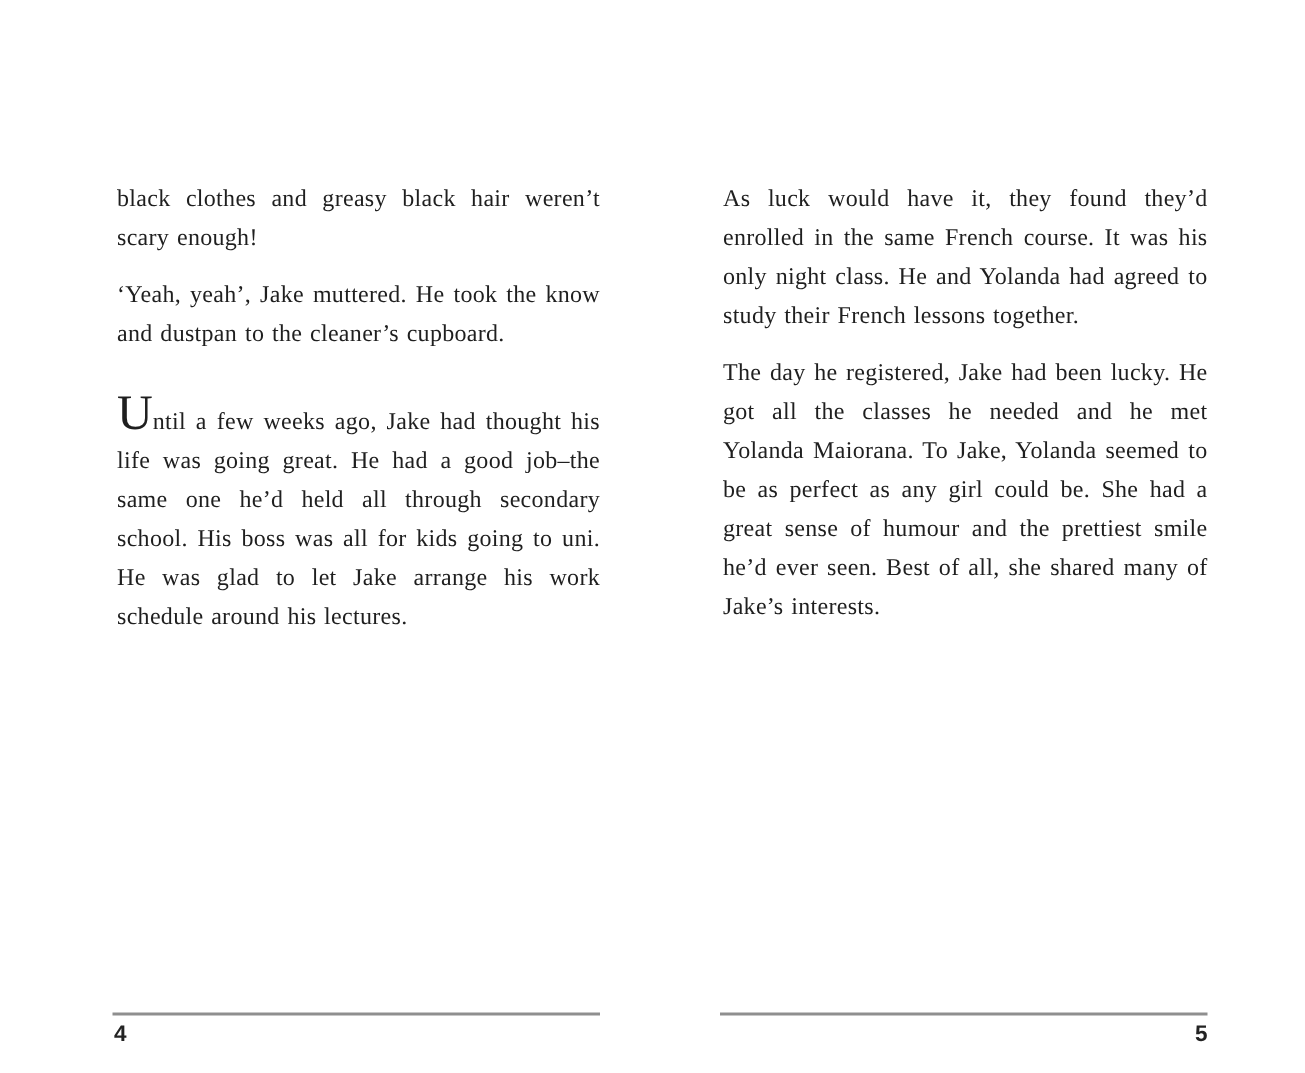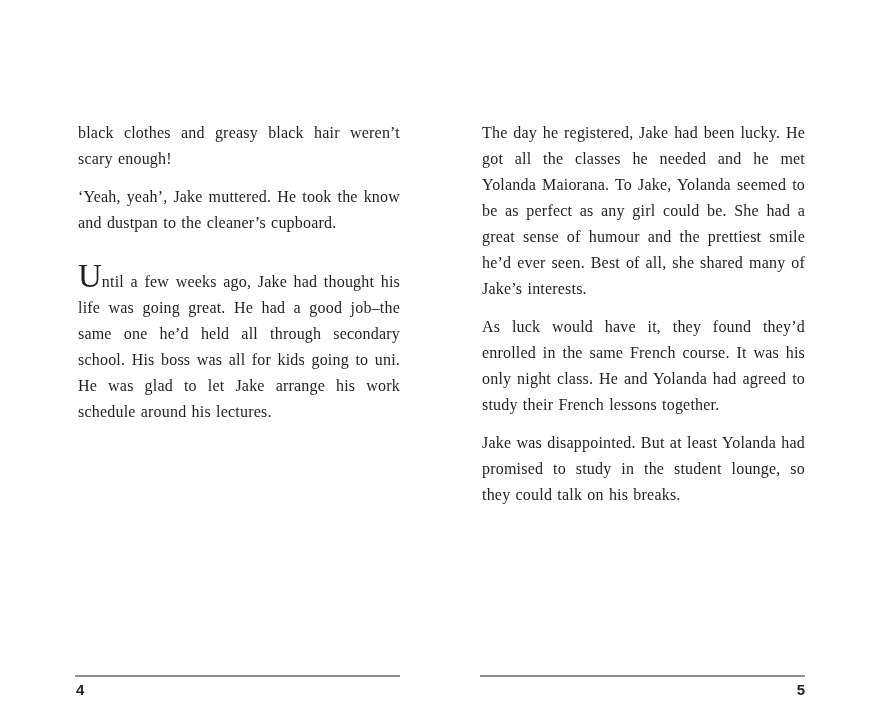--- a/index.html
+++ b/index.html
@@ -82,23 +82,22 @@
 
 <div>
 
   <div class="page-column left-column">
     <p>black clothes and greasy black hair weren’t scary enough!</p>
     <p>‘Yeah, yeah’, Jake muttered. He took the know and dustpan to the cleaner’s cupboard.</p>
     <p class="section-start"><span class="dropcap">U</span><span>ntil a few weeks ago, Jake had thought his life was going great. He had a good job–the same one he’d held all through secondary school. His boss was all for kids going to uni. He was glad to let Jake arrange his work schedule around his lectures.</span></p>
   </div>
 
   <div class="page-column right-column">
+    <p>As luck would have it, they found they’d enrolled in the same French course. It was his only night class. He and Yolanda had agreed to study their French lessons together.</p>
     <p>The day he registered, Jake had been lucky. He got all the classes he needed and he met Yolanda Maiorana. To Jake, Yolanda seemed to be as perfect as any girl could be. She had a great sense of humour and the prettiest smile he’d ever seen. Best of all, she shared many of Jake’s interests.</p>
-    <p>As luck would have it, they found they’d enrolled in the same French course. It was his only night class. He and Yolanda had agreed to study their French lessons together.</p>
-    <p>Jake was disappointed. But at least Yolanda had promised to study in the student lounge, so they could talk on his breaks.</p>
   </div>
 
   <div class="footer-rule rule-left"></div>
   <div class="footer-rule rule-right"></div>
 
   <div class="page-number num-left">4</div>
   <div class="page-number num-right">5</div>
 
 </div>
 

